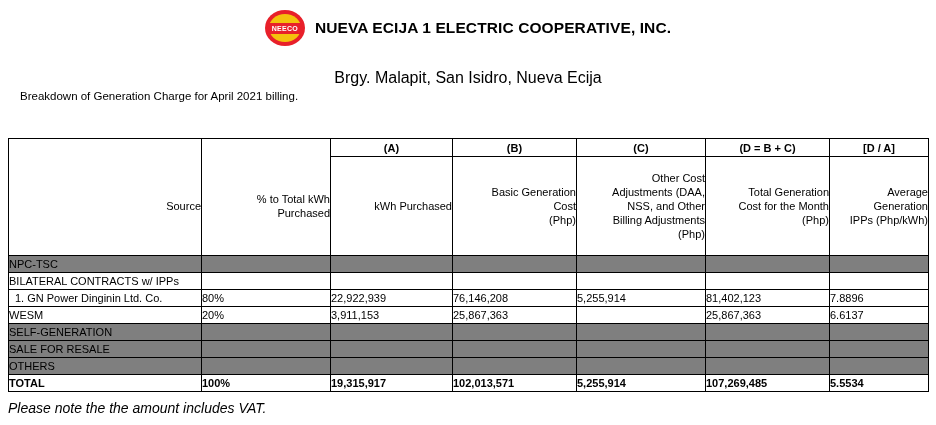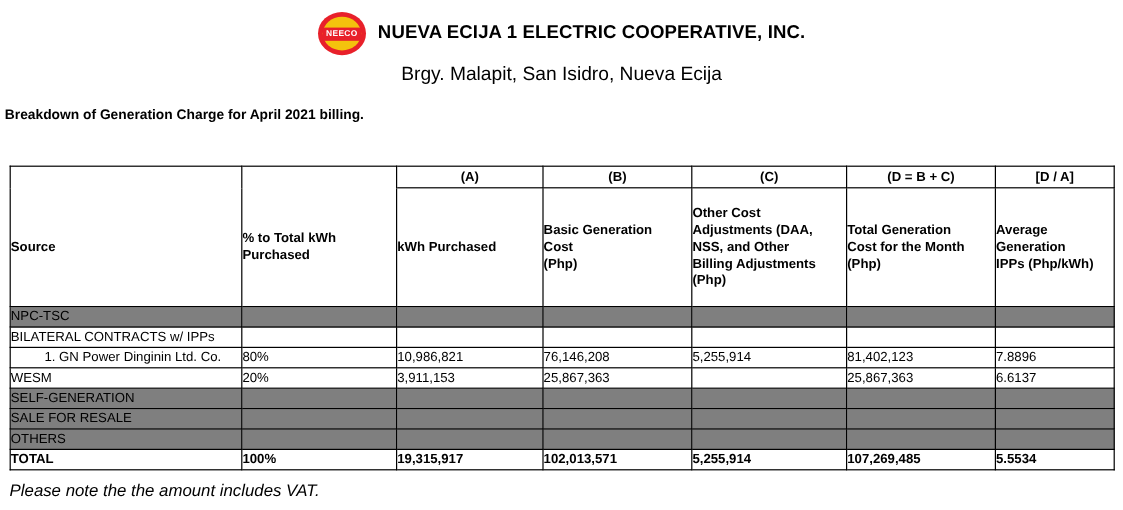--- a/index.html
+++ b/index.html
@@ -18,20 +18,21 @@
     position: relative;
     width: 936px;
     height: 425px;
   }
   
   .header {
     display: flex;
     flex-direction: column;
     align-items: center;
     padding-top: 10px;
+    gap: 15px;
   }
   .org-line {
     display: flex;
     align-items: center;
     justify-content: center;
     gap: 10px;
   }
   .logo {
     width: 40px;
     height: 36px;
@@ -44,24 +45,24 @@
     letter-spacing: 0.1px;
   }
   .org-address {
     font-size: 16px;
     margin-top: 8px;
     font-weight: normal;
   }
   
   .breakdown-line {
     position: absolute;
-    left: 4px;
+    left: 20px;
     top: 90px;
     font-size: 11.5px;
-    font-weight: bold;
+    font-weight: normal;
   }
   
   .table-wrap {
     position: absolute;
     left: 8px;
     top: 138px;
     width: 920px;
   }
   table.gen {
     border-collapse: collapse;
@@ -88,43 +89,43 @@
     height: 17px;
     font-size: 11px;
   }
   .lbl-row td.blank {
     border-left: 1px solid #000;
     border-right: 1px solid #000;
     border-top: 1px solid #000;
     border-bottom: none;
   }
   .hdr-row td {
-    text-align: left;
-    font-weight: bold;
+    text-align: right;
+    font-weight: normal;
     height: 98px;
     font-size: 11px;
     line-height: 14px;
     padding: 0 4px;
   }
   .hdr-row td.src-cell {
     border-top: none;
   }
   .grey {
     background: #7f7f7f;
   }
   .rowlabel {
     text-align: left;
     font-weight: normal;
     padding-left: 3px;
     height: 16px;
     font-size: 11px;
     white-space: nowrap;
   }
   .rowlabel.indent {
-    padding-left: 28px;
+    padding-left: 6px;
   }
   .num {
     text-align: left;
     height: 16px;
     font-size: 11px;
   }
   .total-row td {
     font-weight: bold;
   }
   .note {
@@ -257,21 +258,21 @@
           <td class="num"></td>
           <td class="num"></td>
           <td class="num"></td>
           <td class="num"></td>
           <td class="num"></td>
         </tr>
 
         <tr>
           <td class="rowlabel indent">1. GN Power Dinginin Ltd. Co.</td>
           <td class="num">80%</td>
-          <td class="num">10,986,821</td>
+          <td class="num">22,922,939</td>
           <td class="num">76,146,208</td>
           <td class="num">5,255,914</td>
           <td class="num">81,402,123</td>
           <td class="num">7.8896</td>
         </tr>
 
         <tr>
           <td class="rowlabel">WESM</td>
           <td class="num">20%</td>
           <td class="num">3,911,153</td>

